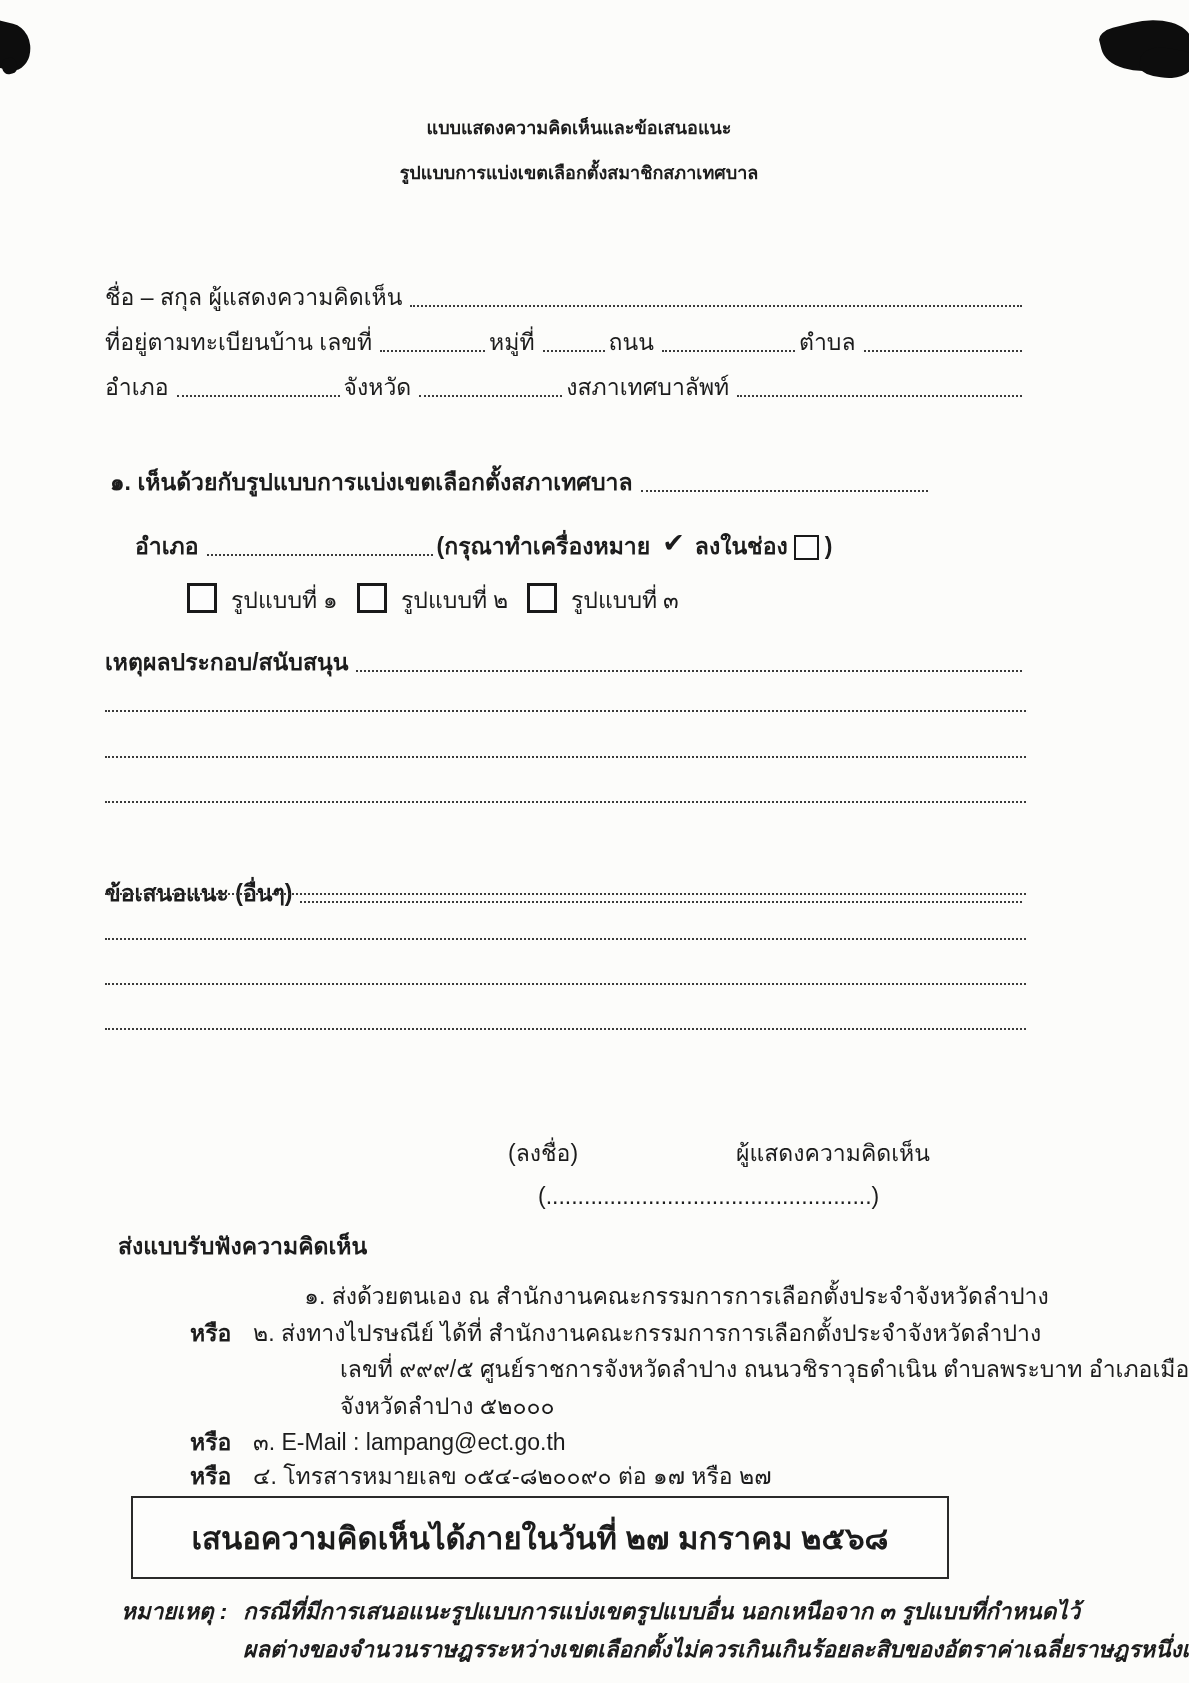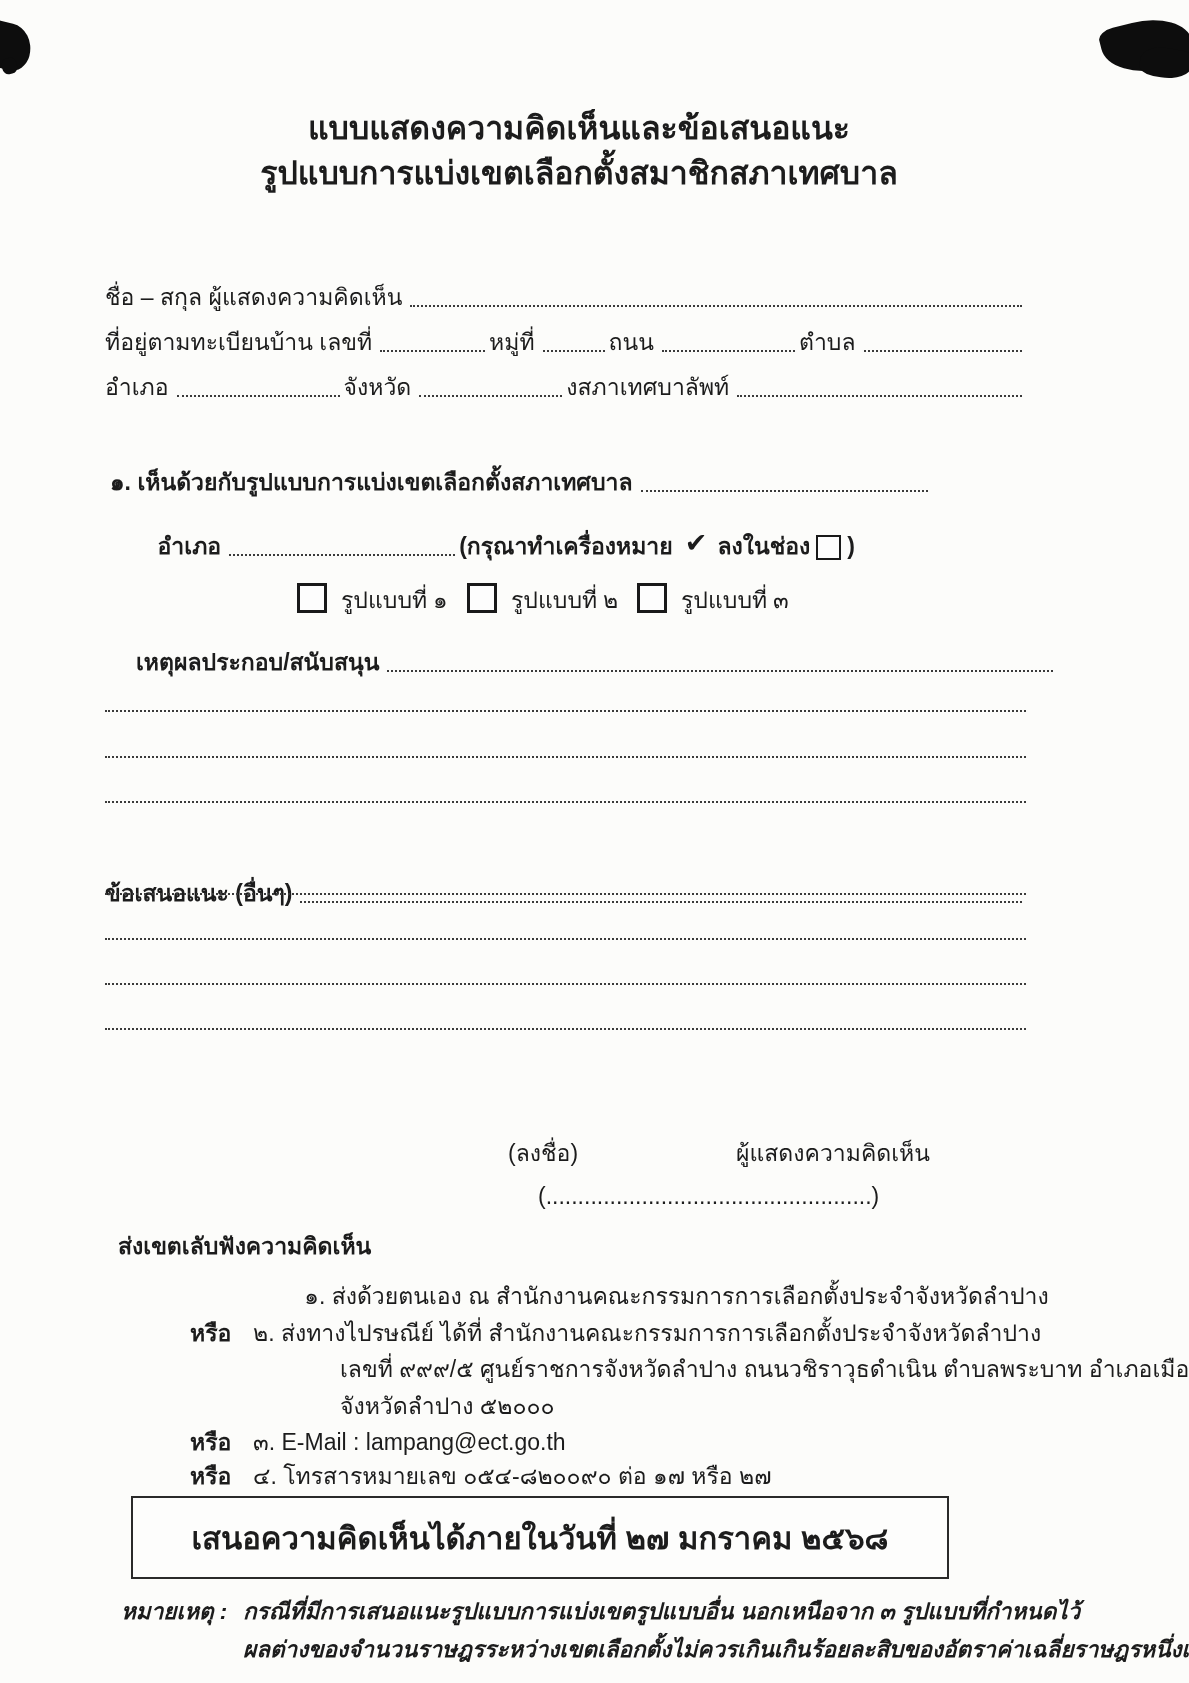--- a/index.html
+++ b/index.html
@@ -5,38 +5,38 @@
   html,body { margin:0; padding:0; background:#d9d9d9; }
   .page {
     position:relative;
     width:1189px; height:1683px;
     margin:0 auto;
     background:#fcfcfa;
     font-family:"Liberation Sans","DejaVu Sans",sans-serif;
     color:#1c1c1c;
     overflow:hidden;
   }
-  .row { position:absolute; display:flex; align-items:flex-end; font-size:23px; line-height:1.45; white-space:nowrap;justify-content:flex-end; }
+  .row { position:absolute; display:flex; align-items:flex-end; font-size:23px; line-height:1.45; white-space:nowrap; }
   .lbl { flex:0 0 auto; }
   .bold { font-weight:bold; }
   .dots {
     border-bottom:2.6px dotted #3a3a3a;
     align-self:flex-end;
     margin:0 4px 7px 8px;
     height:10px;
   }
   .dots.flex { flex:1 1 auto; }
   .w105 { width:105px; } .w65 { width:62px; } .w135 { width:133px; }
   .w165 { width:163px; } .w145 { width:143px; } .w228 { width:226px; }
   .rule {
     position:absolute; left:105px; width:921px; height:0;
     border-bottom:2.6px dotted #3a3a3a;
   }
   .title-wrap { position:absolute; top:106px; left:0; width:1158px; text-align:center; }
-  .title-line { font-size:32px; font-weight:bold; line-height:45px; }
+  .title-line { font-size:18px; font-weight:bold; line-height:45px; }
   .cbox {
     display:inline-block; width:24px; height:24px;
     border:3px solid #191919; background:#fdfdfd;
     align-self:flex-end; margin-bottom:4px;
   }
   .cbox.small { width:21px; height:21px; border-width:2.6px; margin:0 6px 3px 6px; }
   .check { font-weight:bold; font-size:27px; margin:0 10px 0 12px; }
   .option { display:flex; align-items:flex-end; width:170px;font-family:Liberation Serif, serif; }
   .option .olabel { margin-left:14px; }
   .sigrow { position:absolute; font-size:23px; white-space:nowrap; }
@@ -119,21 +119,21 @@
     <span class="option">
       <span class="cbox"></span>
       <span class="olabel">รูปแบบที่ ๒</span>
     </span>
     <span class="option">
       <span class="cbox"></span>
       <span class="olabel">รูปแบบที่ ๓</span>
     </span>
   </div>
 
-  <div class="row bold" style="top:646px; left:105px; width:921px;margin-left:31px;">
+  <div class="row bold" style="top:646px; left:105px; width:921px;">
     <span class="lbl">เหตุผลประกอบ/สนับสนุน</span>
     <span class="dots flex"></span>
   </div>
   <div class="rule" style="top:710px;"></div>
   <div class="rule" style="top:756px;"></div>
   <div class="rule" style="top:801px;"></div>
 
   <div class="row bold" style="top:841px; left:105px; width:921px;margin-top:36px;">
     <span class="lbl">ข้อเสนอแนะ (อื่นๆ)</span>
     <span class="dots flex"></span>
@@ -141,21 +141,21 @@
   <div class="rule" style="top:893px;"></div>
   <div class="rule" style="top:938px;"></div>
   <div class="rule" style="top:983px;"></div>
   <div class="rule" style="top:1028px;"></div>
 
   <span class="sigrow" style="top:1135px; left:508px;">(ลงชื่อ)</span>
   <span class="sigrow" style="top:1135px; left:736px;">ผู้แสดงความคิดเห็น</span>
   <span class="sigrow" style="top:1183px; left:538px;">(...................................................)</span>
 
   <div class="row bold" style="top:1230px; left:118px;">
-    <span>ส่งเขตเลับฟังความคิดเห็น</span>
+    <span>ส่งแบบรับฟังความคิดเห็น</span>
   </div>
 
   <div class="sub-row" style="top:1278px;justify-content:center;">
     <span class="sub-prefix"></span>
     <span class="sub-text">๑. ส่งด้วยตนเอง ณ สำนักงานคณะกรรมการการเลือกตั้งประจำจังหวัดลำปาง</span>
   </div>
   <div class="sub-row" style="top:1315px;">
     <span class="sub-prefix">หรือ</span>
     <span class="sub-text">๒. ส่งทางไปรษณีย์ ได้ที่  สำนักงานคณะกรรมการการเลือกตั้งประจำจังหวัดลำปาง</span>
   </div>

